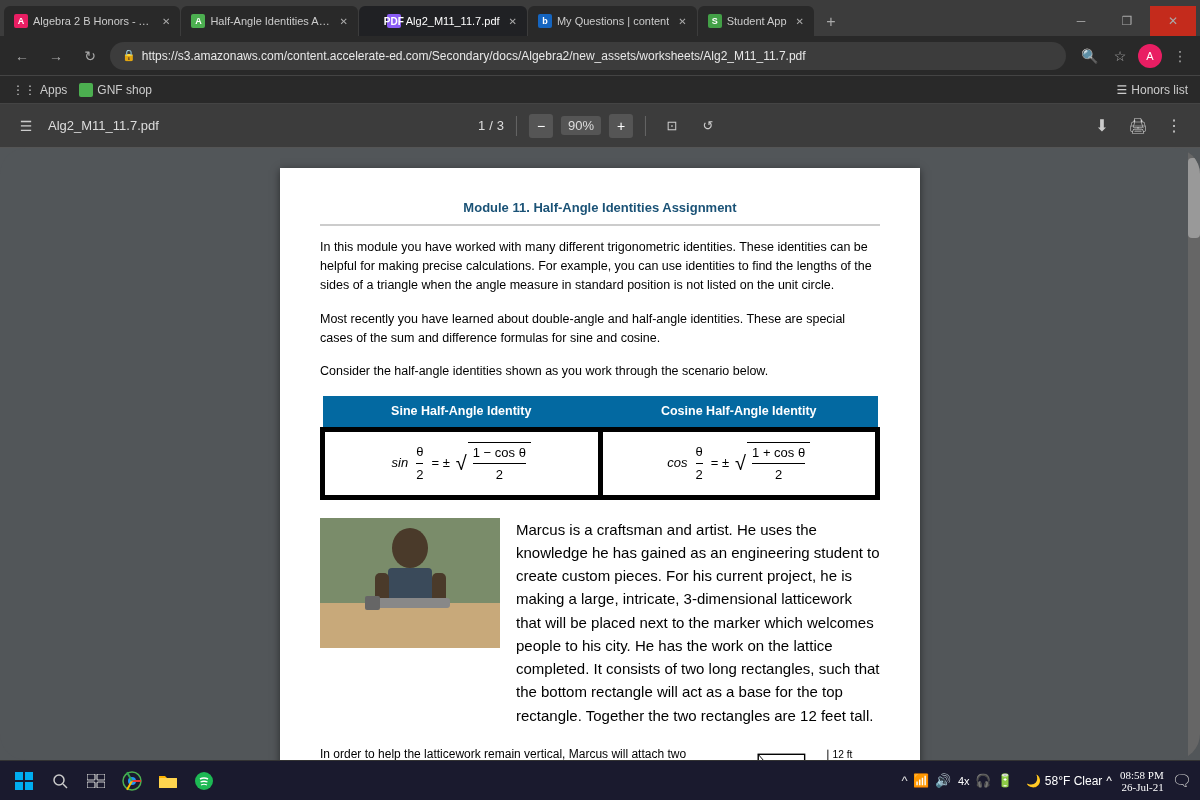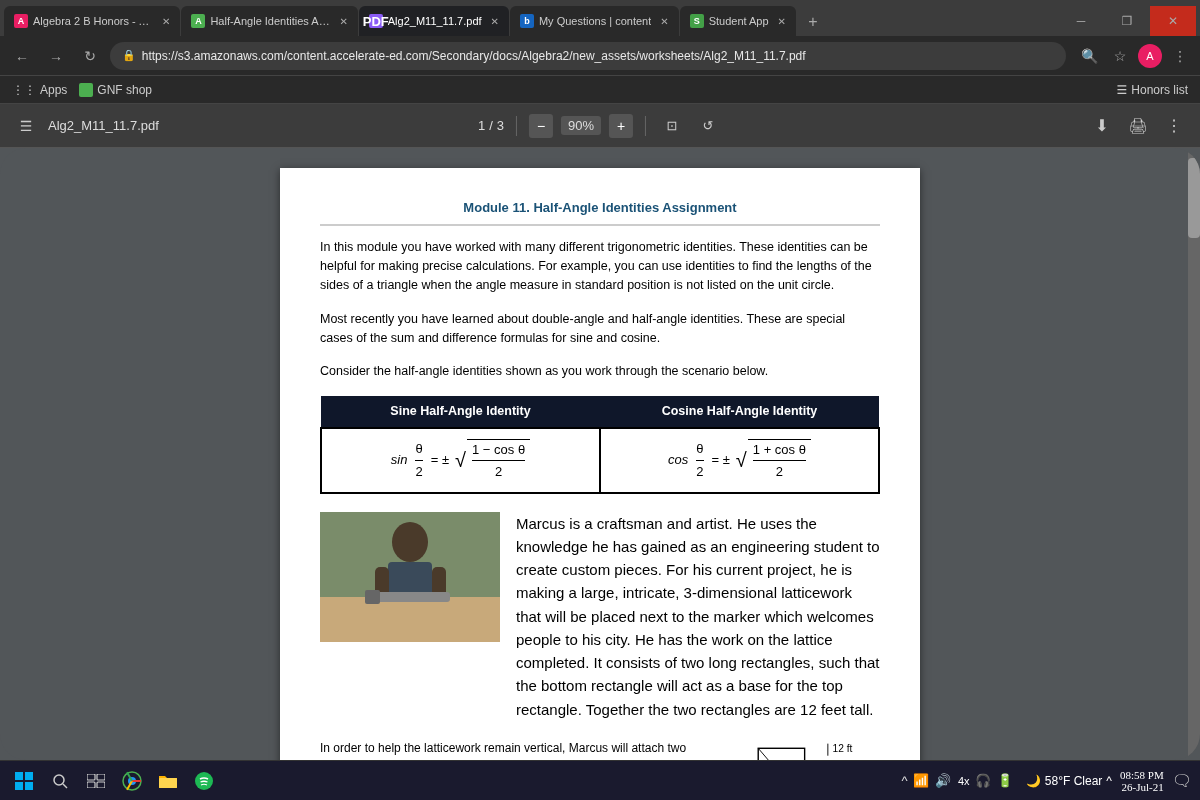--- a/index.html
+++ b/index.html
@@ -283,30 +283,30 @@
     .section-spacing { margin-bottom: 14px; }
 
     
     .identity-table {
       width: 100%;
       border-collapse: collapse;
       margin-bottom: 18px;
       font-size: 12.5px;
     }
     .identity-table th {
-      background: #0f172a;
+      background: #0369a1;
       color: #fff;
       padding: 6px 12px;
       font-weight: 600;
       font-size: 12.5px;
     }
     .identity-table th:first-child { width: 50%; }
     .identity-table td {
       padding: 10px 12px;
-      border: 2px solid #000000;
+      border: 5px solid #000000;
       text-align: left;
       vertical-align: middle;
     }
 
     
     .formula {
       display: flex;
       align-items: center;
       justify-content: center;
       gap: 6px;
@@ -444,21 +444,21 @@
     <span class="tab-close">✕</span>
   </div>
 
   <div class="tab">
     <span class="tab-favicon" style="background:#4caf50;color:#fff;font-size:9px;display:flex;align-items:center;justify-content:center;font-weight:bold;">A</span>
     <span style="font-size:11px;max-width:120px;overflow:hidden;text-overflow:ellipsis;white-space:nowrap;">Half-Angle Identities Assignm</span>
     <span class="tab-close">✕</span>
   </div>
 
   <div class="tab active">
-    <span class="tab-favicon" style="background:#8b5cf6;color:#fff;font-size:13px;display:flex;align-items:center;justify-content:center;font-weight:bold;">PDF</span>
+    <span class="tab-favicon" style="background:#8b5cf6;color:#fff;font-size:10px;display:flex;align-items:center;justify-content:center;font-weight:bold;margin-left:18px;">PDF</span>
     <span style="font-size:11px;max-width:120px;overflow:hidden;text-overflow:ellipsis;white-space:nowrap;">Alg2_M11_11.7.pdf</span>
     <span class="tab-close">✕</span>
   </div>
 
   <div class="tab">
     <span class="tab-favicon" style="background:#1565c0;color:#fff;font-size:9px;display:flex;align-items:center;justify-content:center;font-weight:bold;">b</span>
     <span style="font-size:11px;max-width:120px;overflow:hidden;text-overflow:ellipsis;white-space:nowrap;">My Questions | content</span>
     <span class="tab-close">✕</span>
   </div>
 

